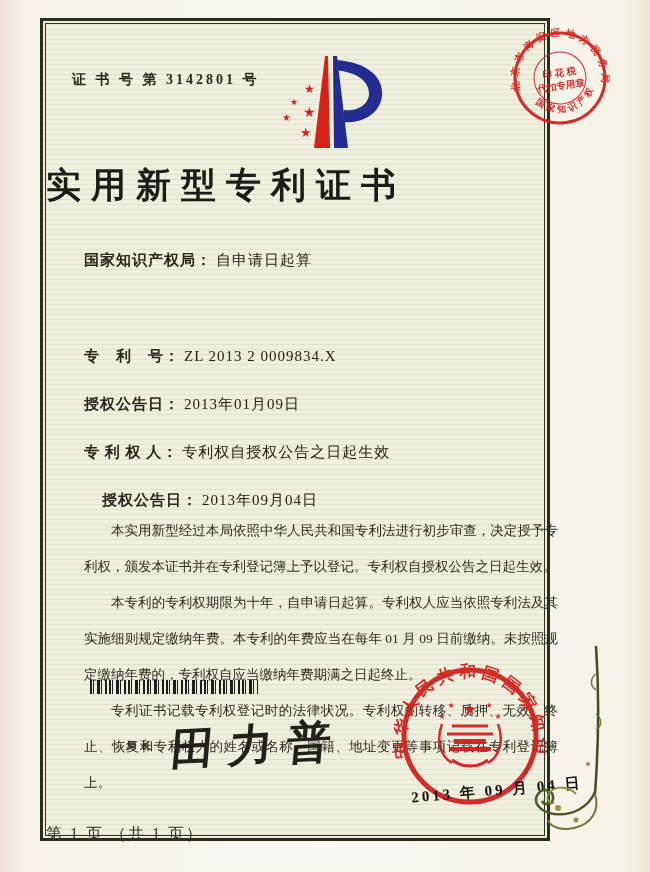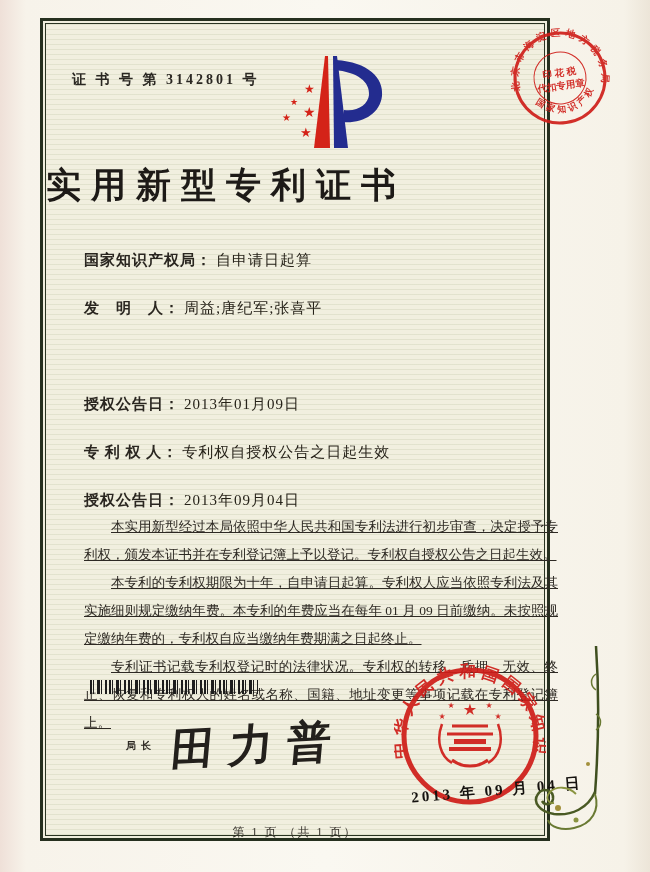--- a/index.html
+++ b/index.html
@@ -33,26 +33,25 @@
     position:absolute; left:0; top:138px; width:100%;
     font-size:35px; font-weight:bold;
     letter-spacing:10px; color:#1d1a17;
   }
   .field {
     position:absolute; left:38px; font-size:15px; color:#2a2620;
     letter-spacing:1px; white-space:nowrap; font-weight:bold;
   }
   .field .fvalue { font-weight:normal; margin-left:4px; color:#262219; }
   .f0 { top:227px; } .f1 { top:275px; } .f2 { top:323px; }
-  .f3 { top:371px; } .f4 { top:419px; } .f5 { top:467px; }
+  .f3 { top:371px; } .f4 { top:419px; } .f5 { top:467px;margin-left:18px; }
   .body-text {
     position:absolute; left:38px; top:489px; width:474px;
-    font-size:13.5px; line-height:28px; color:#2e2a24;
+    font-size:13.5px; line-height:36px; color:#2e2a24;
     text-align:justify;
-    text-decoration:underline;
   }
   .body-text p { text-indent:2em; }
   .barcode {
     position:absolute; left:44px; top:656px; width:168px; height:14px;
     background: repeating-linear-gradient(90deg,
       #1d1d1d 0 2px, transparent 2px 3px,
       #1d1d1d 3px 4px, transparent 4px 7px,
       #1d1d1d 7px 10px, transparent 10px 11px,
       #1d1d1d 11px 12px, transparent 12px 15px,
       #1d1d1d 15px 17px, transparent 17px 19px);
@@ -69,21 +68,21 @@
   }
   .office-seal { position:absolute; left:348px; top:636px; opacity:0.93; }
   .issue-date {
     position:absolute; left:365px; top:757px;
     font-size:15px; font-weight:bold; letter-spacing:3px; color:#15120f;
     transform:rotate(-5deg); white-space:nowrap;
   }
   .flourish { position:absolute; left:478px; top:620px; }
   .footer {
     position:absolute; left:0; top:800px; width:100%;
-    text-align:center; font-size:12px; letter-spacing:2px; color:#332f28;
+    font-size:16px; letter-spacing:2px; color:#332f28;
   }
   .seal-arc-text { font-size:16.5px; font-weight:bold; letter-spacing:5px;
     font-family:"Liberation Sans", sans-serif; }
   .stamp-arc-top { font-size:9.5px; font-weight:bold; letter-spacing:4.5px;
     font-family:"Liberation Sans", sans-serif; }
   .stamp-arc-bottom { font-size:9px; font-weight:bold; letter-spacing:3px;
     font-family:"Liberation Sans", sans-serif; }
   .stamp-center { font-size:9.5px; font-weight:bold;
     font-family:"Liberation Sans", sans-serif; }
 </style>
@@ -122,22 +121,22 @@
         </text>
         <text class="stamp-center" x="50" y="48" text-anchor="middle" fill="#cf1f1a">印 花 税</text>
         <text class="stamp-center" x="50" y="61" text-anchor="middle" fill="#cf1f1a">代扣专用章</text>
       </svg>
 
       <h1 class="title">实用新型专利证书</h1>
 
       <div class="field f0">
         <span class="flabel">国家知识产权局：</span><span class="fvalue">自申请日起算</span>
       </div>
-      <div class="field f1">
-        <span class="flabel">发　明　人：</span><span class="fvalue">周益;唐纪军;张喜平</span>
+      <div class="field f2">
+        <span class="flabel">专　利　号：</span><span class="fvalue">ZL 2013 2 0009834.X</span>
       </div>
       <div class="field f3">
         <span class="flabel">授权公告日：</span><span class="fvalue">2013年01月09日</span>
       </div>
       <div class="field f4">
         <span class="flabel">专 利 权 人：</span><span class="fvalue">专利权自授权公告之日起生效</span>
       </div>
       <div class="field f5">
         <span class="flabel">授权公告日：</span><span class="fvalue">2013年09月04日</span>
       </div>

